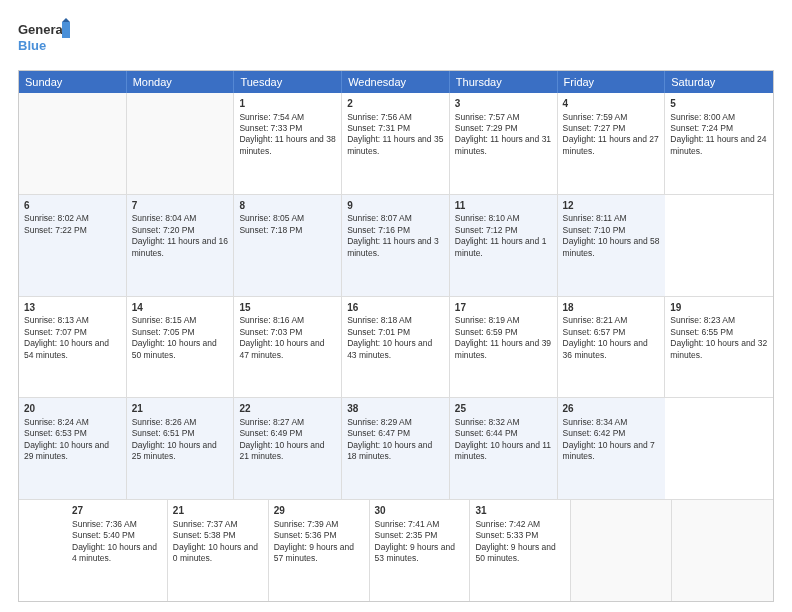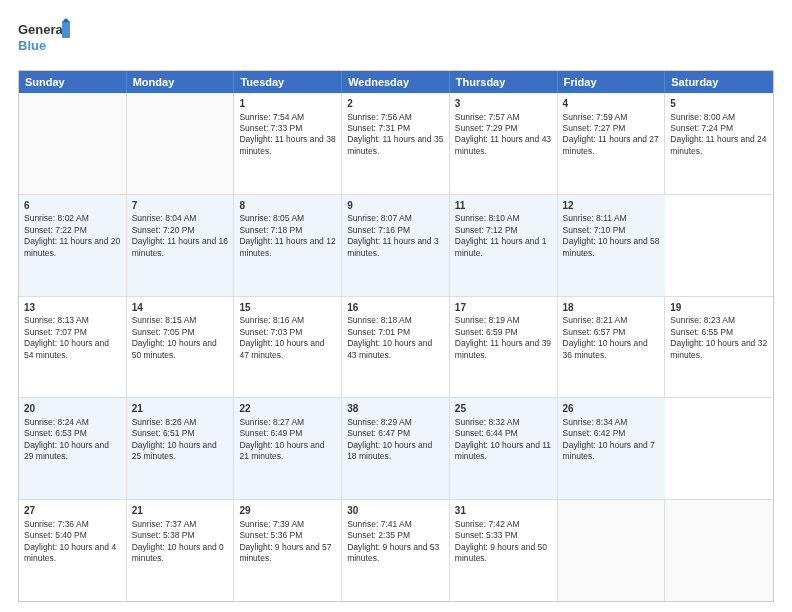--- a/index.html
+++ b/index.html
@@ -47,38 +47,38 @@
       border: 1px solid #ccc;
     }
     .cal-header {
       display: grid;
       grid-template-columns: repeat(7, 1fr);
       background: #3a6fc4;
     }
     .cal-header-cell {
       color: #fff;
       font-size: 11px;
-      font-weight: bold;
+      font-weight: normal;
       padding: 5px 6px;
       text-align: left;
       border-right: 1px solid #5588d4;
     }
     .cal-header-cell:last-child { border-right: none; }
     .cal-body {
       flex: 1;
       display: flex;
       flex-direction: column;
     }
     .cal-row {
       display: grid;
       grid-template-columns: repeat(7, 1fr);
       flex: 1;
       border-bottom: 1px solid #ddd;
     }
-    .cal-row:last-child { border-bottom: none; }
+    .cal-row:last-child { border-bottom: none; margin-left: 48px; }
     .cal-cell {
       border-right: 1px solid #ddd;
       padding: 4px 5px;
       font-size: 8.5px;
       color: #333;
       line-height: 1.35;
       vertical-align: top;
     }
     .cal-cell:last-child { border-right: none; }
     .cal-cell.empty { background: #f9f9f9; }
@@ -122,28 +122,28 @@
         <div class="cal-header-cell">Thursday</div>
         <div class="cal-header-cell">Friday</div>
         <div class="cal-header-cell">Saturday</div>
       </div>
     <div class="cal-body">
     <div class="cal-row">
           <div class="cal-cell empty"></div>
           <div class="cal-cell empty"></div>
           <div class="cal-cell"><span class="day-num">1</span><span>Sunrise: 7:54 AM</span><br><span>Sunset: 7:33 PM</span><br><span>Daylight: 11 hours and 38 minutes.</span></div>
           <div class="cal-cell"><span class="day-num">2</span><span>Sunrise: 7:56 AM</span><br><span>Sunset: 7:31 PM</span><br><span>Daylight: 11 hours and 35 minutes.</span></div>
-          <div class="cal-cell"><span class="day-num">3</span><span>Sunrise: 7:57 AM</span><br><span>Sunset: 7:29 PM</span><br><span>Daylight: 11 hours and 43 minutes.</span></div>
+          <div class="cal-cell"><span class="day-num">3</span><span>Sunrise: 7:57 AM</span><br><span>Sunset: 7:29 PM</span><br><span>Daylight: 11 hours and 31 minutes.</span></div>
           <div class="cal-cell"><span class="day-num">4</span><span>Sunrise: 7:59 AM</span><br><span>Sunset: 7:27 PM</span><br><span>Daylight: 11 hours and 27 minutes.</span></div>
           <div class="cal-cell"><span class="day-num">5</span><span>Sunrise: 8:00 AM</span><br><span>Sunset: 7:24 PM</span><br><span>Daylight: 11 hours and 24 minutes.</span></div>
         </div>
         <div class="cal-row alt-row">
-          <div class="cal-cell"><span class="day-num">6</span><span>Sunrise: 8:02 AM</span><br><span>Sunset: 7:22 PM</span><br><span>Daylight: 11 hours and 20 minutes.</span></div>
+          <div class="cal-cell"><span class="day-num">6</span><span>Sunrise: 8:02 AM</span><br><span>Sunset: 7:22 PM</span><br></div>
           <div class="cal-cell"><span class="day-num">7</span><span>Sunrise: 8:04 AM</span><br><span>Sunset: 7:20 PM</span><br><span>Daylight: 11 hours and 16 minutes.</span></div>
-          <div class="cal-cell"><span class="day-num">8</span><span>Sunrise: 8:05 AM</span><br><span>Sunset: 7:18 PM</span><br><span>Daylight: 11 hours and 12 minutes.</span></div>
+          <div class="cal-cell"><span class="day-num">8</span><span>Sunrise: 8:05 AM</span><br><span>Sunset: 7:18 PM</span><br></div>
           <div class="cal-cell"><span class="day-num">9</span><span>Sunrise: 8:07 AM</span><br><span>Sunset: 7:16 PM</span><br><span>Daylight: 11 hours and 3 minutes.</span></div>
           <div class="cal-cell"><span class="day-num">11</span><span>Sunrise: 8:10 AM</span><br><span>Sunset: 7:12 PM</span><br><span>Daylight: 11 hours and 1 minute.</span></div>
           <div class="cal-cell"><span class="day-num">12</span><span>Sunrise: 8:11 AM</span><br><span>Sunset: 7:10 PM</span><br><span>Daylight: 10 hours and 58 minutes.</span></div>
         </div>
         <div class="cal-row">
           <div class="cal-cell"><span class="day-num">13</span><span>Sunrise: 8:13 AM</span><br><span>Sunset: 7:07 PM</span><br><span>Daylight: 10 hours and 54 minutes.</span></div>
           <div class="cal-cell"><span class="day-num">14</span><span>Sunrise: 8:15 AM</span><br><span>Sunset: 7:05 PM</span><br><span>Daylight: 10 hours and 50 minutes.</span></div>
           <div class="cal-cell"><span class="day-num">15</span><span>Sunrise: 8:16 AM</span><br><span>Sunset: 7:03 PM</span><br><span>Daylight: 10 hours and 47 minutes.</span></div>
           <div class="cal-cell"><span class="day-num">16</span><span>Sunrise: 8:18 AM</span><br><span>Sunset: 7:01 PM</span><br><span>Daylight: 10 hours and 43 minutes.</span></div>
           <div class="cal-cell"><span class="day-num">17</span><span>Sunrise: 8:19 AM</span><br><span>Sunset: 6:59 PM</span><br><span>Daylight: 11 hours and 39 minutes.</span></div>

